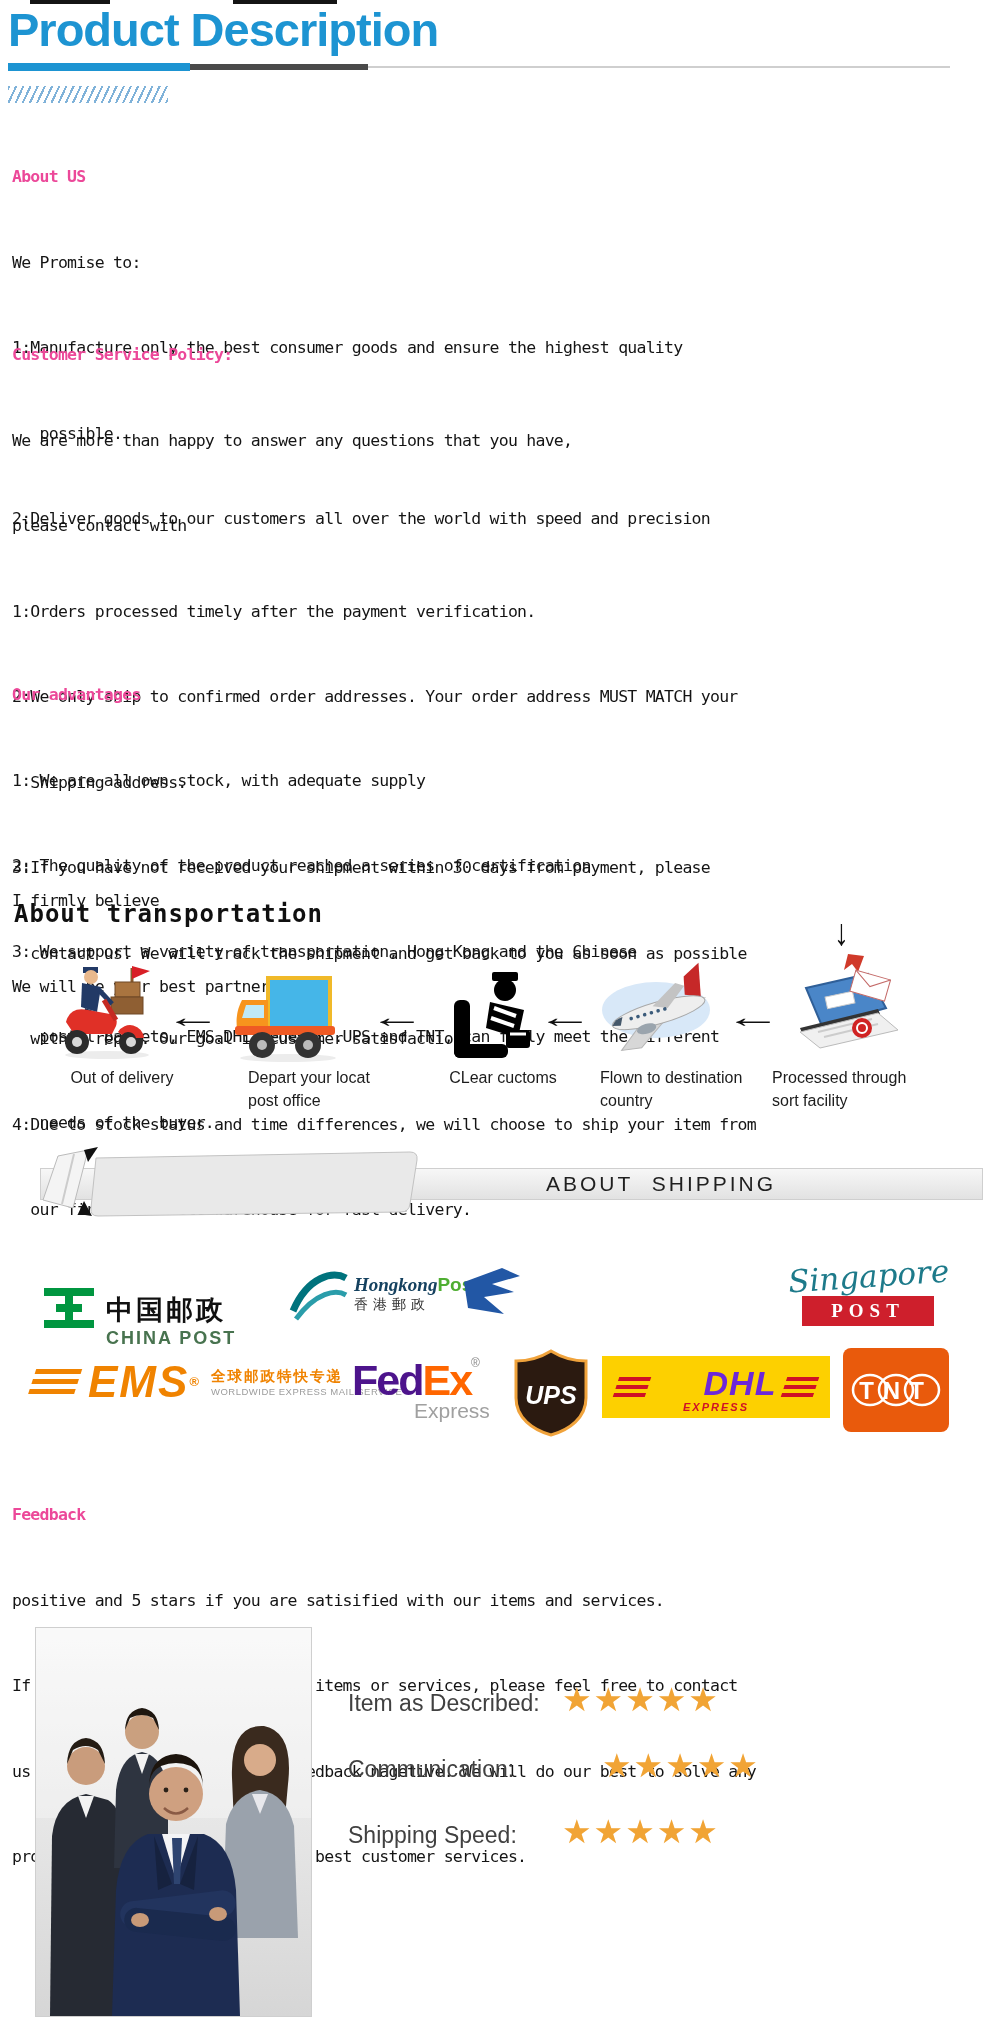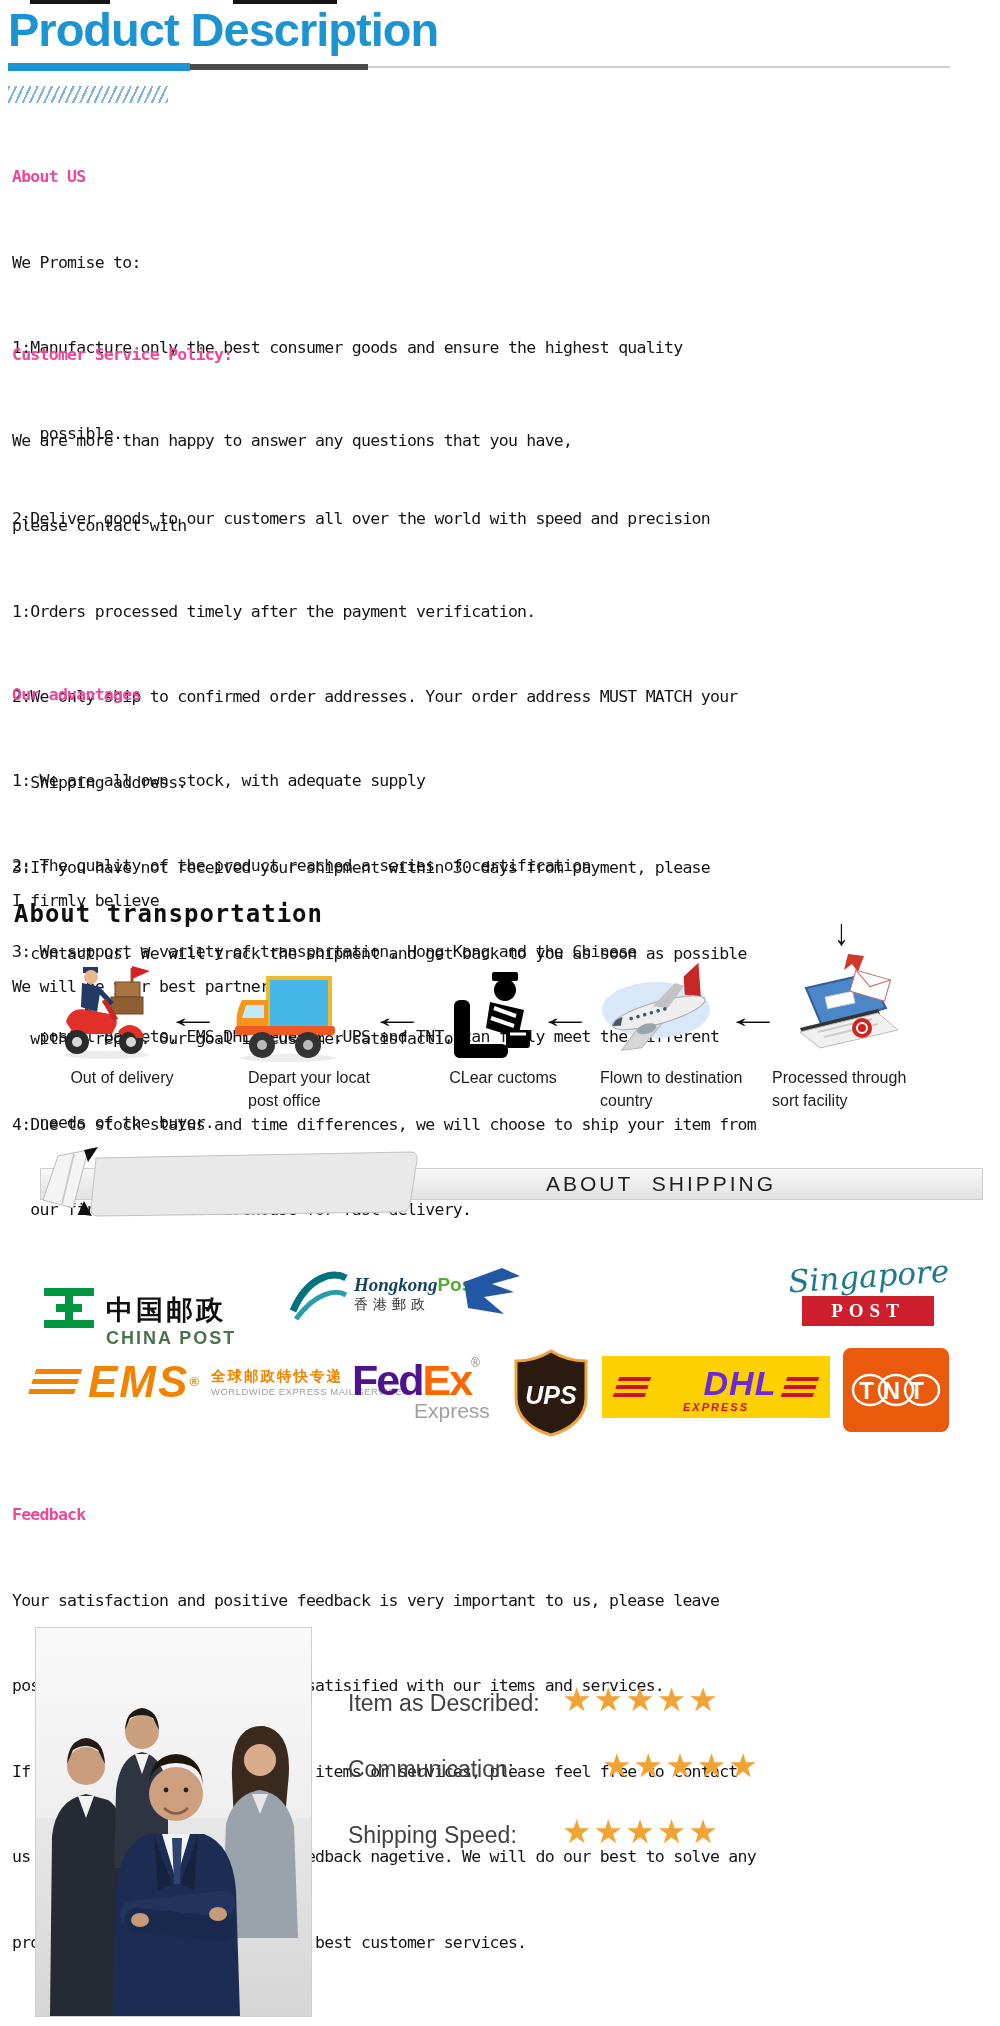--- a/index.html
+++ b/index.html
@@ -298,21 +298,20 @@
     <svg width="98" height="60" viewBox="0 0 98 60">
       <ellipse cx="23" cy="30" rx="17" ry="15" fill="none" stroke="#fff" stroke-width="2.5"></ellipse>
       <ellipse cx="49" cy="30" rx="17" ry="15" fill="none" stroke="#fff" stroke-width="2.5"></ellipse>
       <ellipse cx="75" cy="30" rx="17" ry="15" fill="none" stroke="#fff" stroke-width="2.5"></ellipse>
       <text x="49" y="39" text-anchor="middle" font-family="Liberation Sans, sans-serif" font-size="24" font-weight="bold" fill="#ffffff" letter-spacing="9">TNT</text>
     </svg>
   </div>
 
   <div class="abs mono" style="left:12px;top:1444px;">
     <div class="red-h">Feedback</div>
-    <div class="fb-line">Your satisfaction and positive feedback is very important to us, please leave</div>
     <div class="fb-line">positive and 5 stars if you are satisified with our items and services.</div>
     <div class="fb-line">If you have any problem with our items or services, please feel free to contact</div>
     <div class="fb-line">us first before you leave the feedback nagetive. We will do our best to solve any</div>
     <div class="fb-line">problem and provide you with the best customer services.</div>
   </div>
 
   <div class="abs photo-frame" style="left:35px;top:1627px;width:275px;height:388px;">
     <svg width="275" height="388" viewBox="0 0 275 388">
       <defs>
         <linearGradient id="pbg" x1="0" y1="0" x2="0" y2="1">

